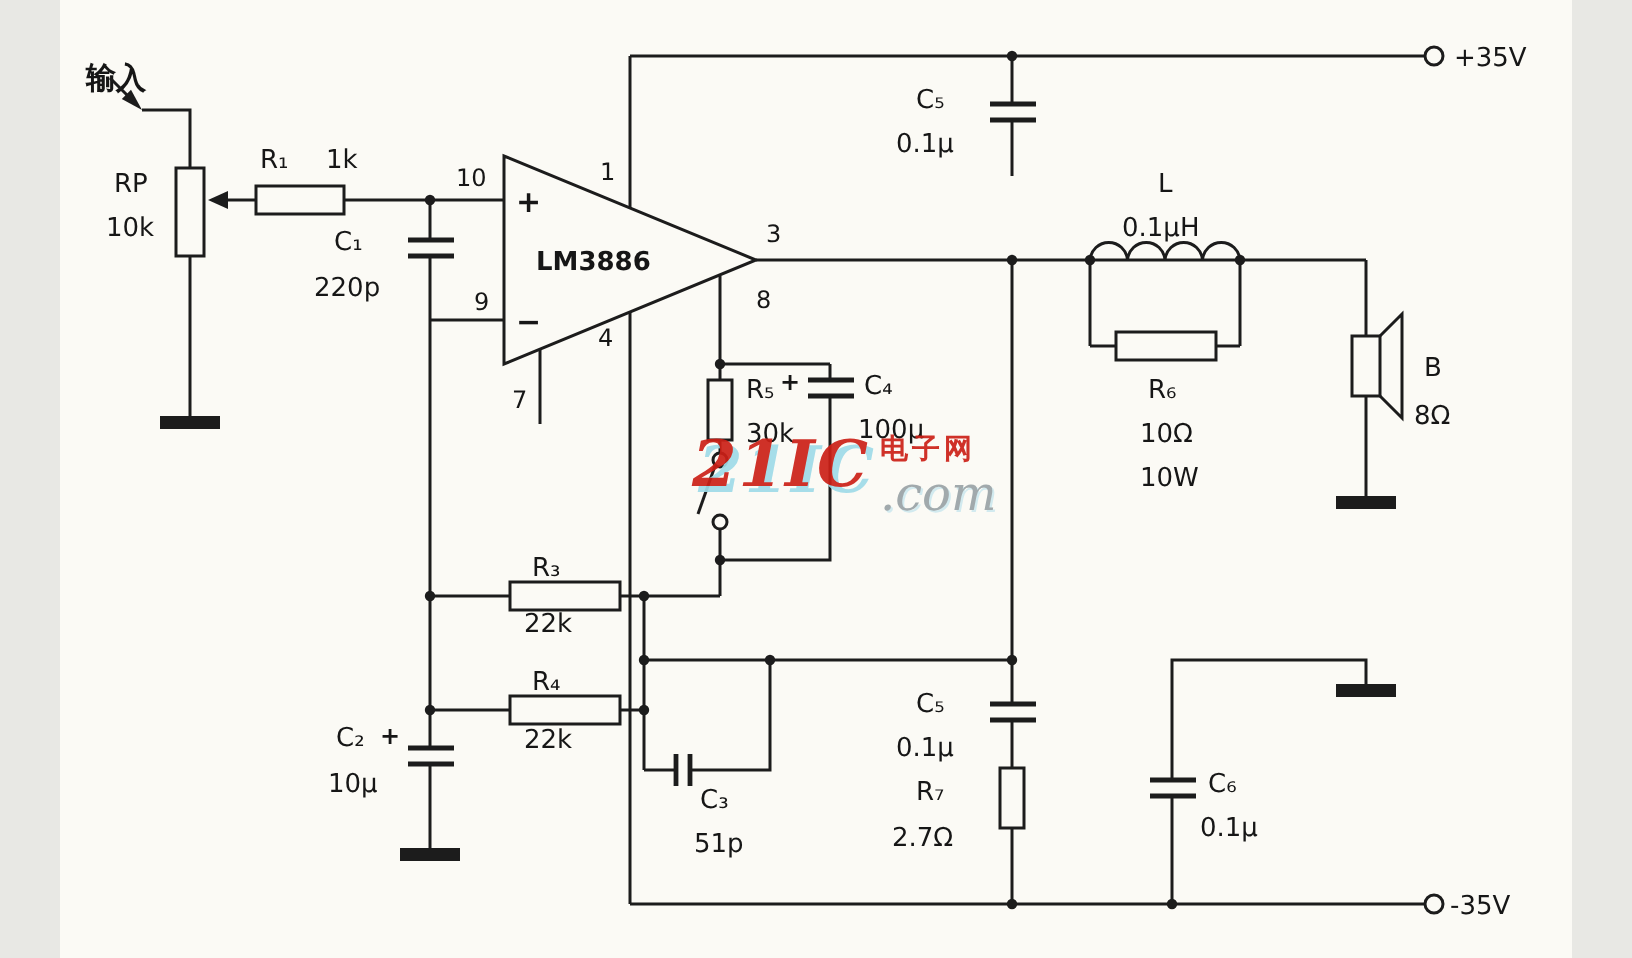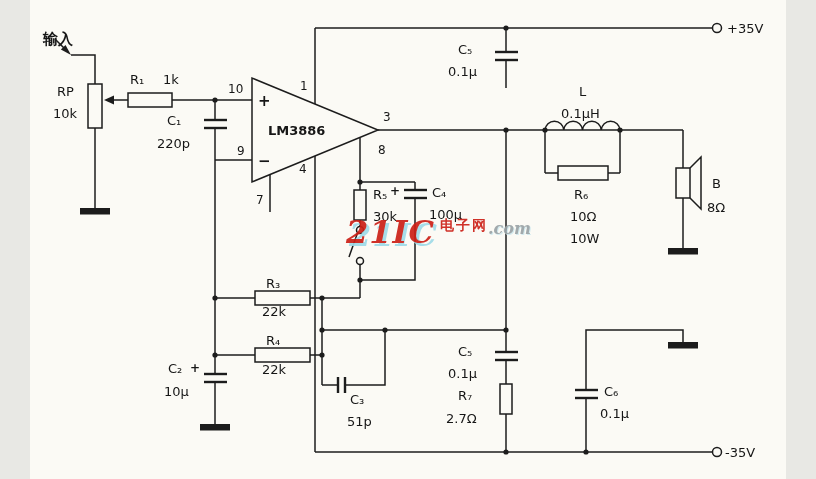--- a/index.html
+++ b/index.html
@@ -28,25 +28,25 @@
   
   .wm{
     position:absolute;left:316px;top:216px;display:flex;align-items:flex-start;
     pointer-events:none;opacity:.92;line-height:1;
   }
   .wm-brand{
     font-family:"DejaVu Serif","Liberation Serif",serif;
     font-style:italic;font-weight:bold;font-size:32px;color:#cc2017;
     text-shadow:3px 3px 0 #9fdbe8;letter-spacing:1px;
   }
-  .wm-col{display:flex;flex-direction:row;margin-left:5px;margin-top:2px;}
+  .wm-col{display:flex;flex-direction:column;margin-left:5px;margin-top:2px;}
   .wm-cn{font-size:14px;color:#cc2017;font-weight:bold;letter-spacing:2px;}
   .wm-com{
     font-family:"DejaVu Serif","Liberation Serif",serif;
-    font-style:italic;font-weight:bold;font-size:16px;color:#9aa3a6;
+    font-style:italic;font-weight:normal;font-size:24px;color:#9aa3a6;
     text-shadow:1px 1px 0 #cfe9ef;margin-top:3px;
   }
 </style>
 </head>
 <body>
 
 <div class="stage">
 <svg width="816" height="479" viewBox="0 0 816 479">
 
   <g>

